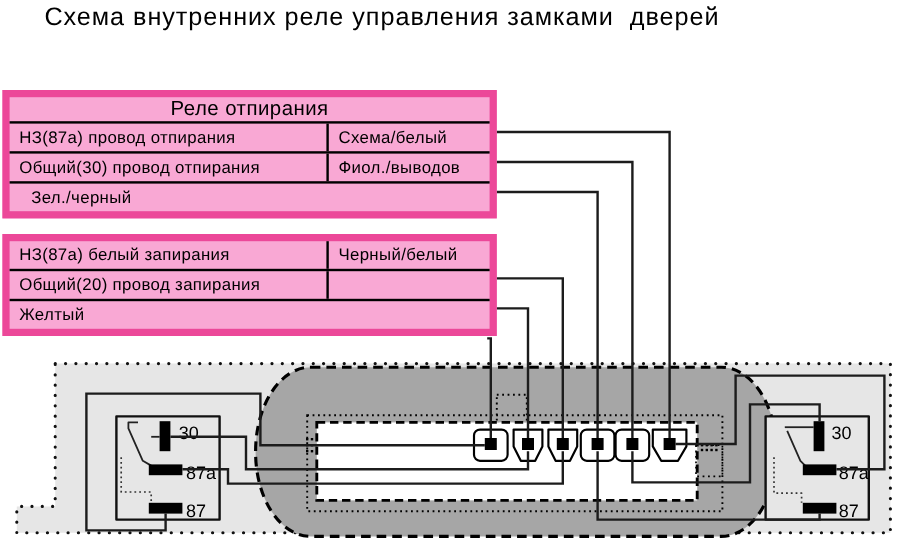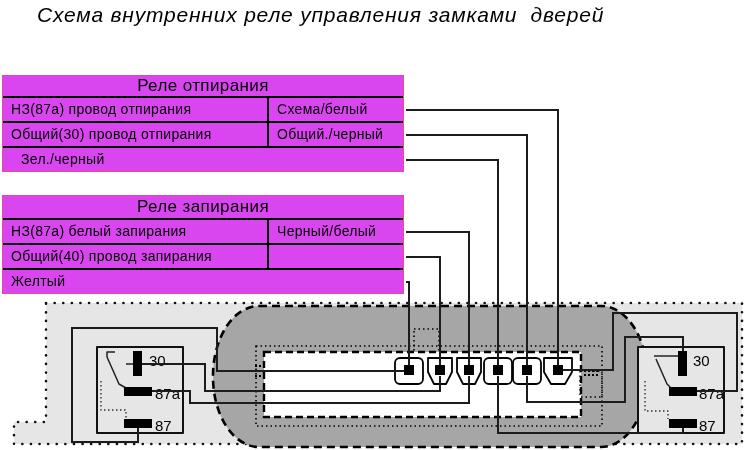--- a/index.html
+++ b/index.html
@@ -2,25 +2,25 @@
 <html><head>
 <meta charset="utf-8">
 <style>
   html,body{margin:0;padding:0}
   body{
     width:750px;height:450px;position:relative;background:#ffffff;
     font-family:"Liberation Sans",sans-serif;color:#000;overflow:hidden;
   }
   .title{
     position:absolute;left:37px;top:3px;font-size:21px;line-height:23.5px;
-    letter-spacing:.8px;white-space:pre;font-style:italic;
+    letter-spacing:.8px;white-space:pre;
   }
   svg{position:absolute;left:0;top:0}
   svg text{font-family:"Liberation Sans",sans-serif;font-size:15px;fill:#000}
-  .tbl{position:absolute;left:2px;width:400px;background:#d946ef;border:1px solid #ec4899}
+  .tbl{position:absolute;left:2px;width:400px;background:#f9a8d4;border:6px solid #ec4899}
   #tbl1{top:75px}
   #tbl2{top:195px}
   .tbl-h{height:20px;line-height:20px;text-align:center;border-bottom:2px solid #000;
          font-size:17px;letter-spacing:.4px}
   #tbl2 .tbl-h{height:22px;line-height:22px}
   .row{display:flex;height:23px;border-bottom:2px solid #000;font-size:14px;letter-spacing:.3px}
   .row:last-child{border-bottom:none}
   .c1{width:256px;border-right:2px solid #000;padding-left:8px;line-height:23px;overflow:hidden;white-space:nowrap}
   .c2{flex:1;padding-left:8px;line-height:23px;overflow:hidden;white-space:nowrap}
 </style>
@@ -125,32 +125,31 @@
 <div class="title"><div>Схема внутренних реле управления замками  дверей</div></div>
 
 <div class="tbl" id="tbl1">
   <div class="tbl-h">Реле отпирания</div>
   <div class="row">
     <div class="c1">НЗ(87а) провод отпирания</div>
     <div class="c2">Схема/белый</div>
   </div>
   <div class="row">
     <div class="c1">Общий(30) провод отпирания</div>
-    <div class="c2">Общий./черный</div>
+    <div class="c2">Фиол./выводов</div>
   </div>
   <div class="row">
     <div class="c2" style="padding-left:18px">Зел./черный</div>
   </div>
 </div>
 
 <div class="tbl" id="tbl2">
-  <div class="tbl-h">Реле запирания</div>
   <div class="row">
     <div class="c1">НЗ(87а) белый запирания</div>
     <div class="c2">Черный/белый</div>
   </div>
   <div class="row">
-    <div class="c1">Общий(40) провод запирания</div>
+    <div class="c1">Общий(20) провод запирания</div>
   </div>
   <div class="row">
     <div class="c2">Желтый</div>
   </div>
 </div>
 
 </body></html>

